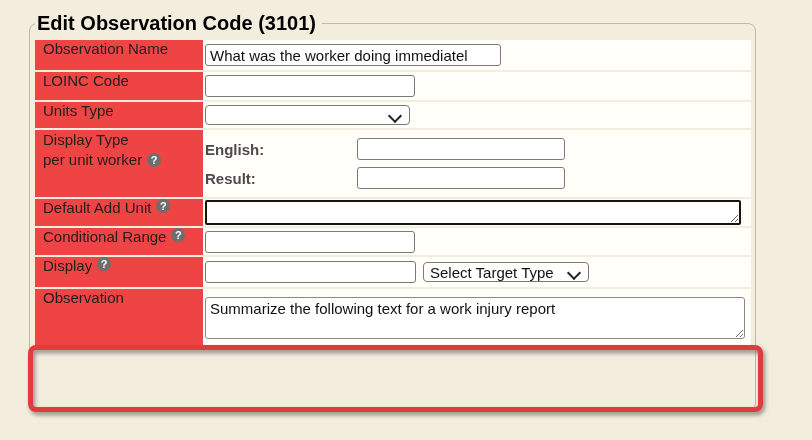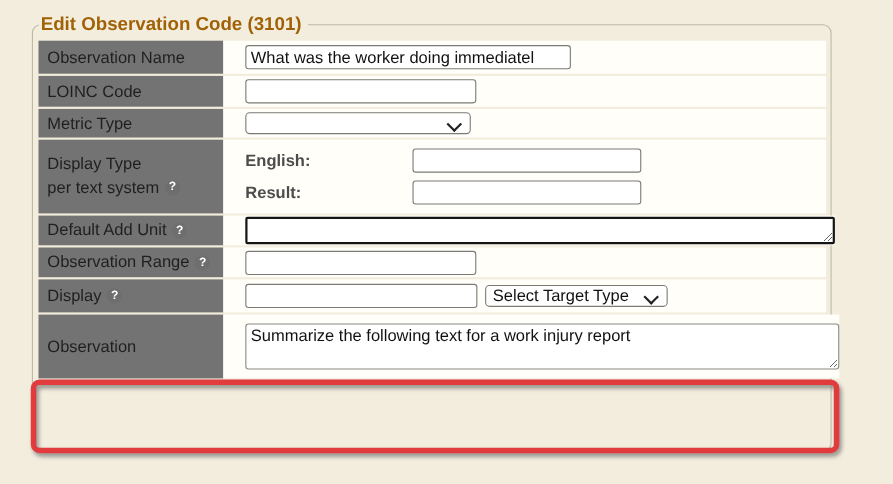--- a/index.html
+++ b/index.html
@@ -13,36 +13,36 @@
   fieldset.form-frame{
     position:absolute;left:29px;top:12px;
     width:727px;height:399px;
     margin:0;padding:2px 0 0 5px;
     box-sizing:border-box;
     border:1px solid #bdb8a7;
     border-radius:8px;
     background:transparent;
   }
   legend.form-title{
-    font-size:17px;font-weight:bold;color:#a16207;
+    font-size:20px;font-weight:bold;color:#000000;
     padding:0 6px 0 2px;margin-left:0;
   }
   .table{width:716px;display:flex;flex-direction:column;gap:2px;margin-top:3px;}
   .row{display:flex;}
   .cell-label{
     width:168px;flex-shrink:0;
-    background:#737373;
-    display:flex;align-items:center;
+    background:#ef4444;
+    display:flex;
     padding-left:8px;box-sizing:border-box;
     font-size:15px;color:#1f1f1f;
   }
   .cell-content{
     flex:1;background:#fffef9;
     display:flex;align-items:center;
-    position:relative;padding-left:20px;
+    position:relative;padding-left:2px;
   }
   .r1{height:30px}.r2{height:28px}.r3{height:28px}.r4{height:26px}
   .r5{height:67px}.r6{height:27px}.r7{height:27px}.r8{height:30px}
   .r9{height:25px}.r10{height:58px}
 
   input.txt{
     height:22px;border:1px solid #7b7b76;border-radius:3px;
     font-size:15px;padding:0 4px;background:#fff;
     box-sizing:border-box;font-family:inherit;color:#111;
   }
@@ -129,38 +129,38 @@
           <span>LOINC Code</span>
         </div>
         <div class="cell-content">
           <input class="txt w-loinc" type="text" value="" style="">
         </div>
       </div>
 
 
       <div class="row r4">
         <div class="cell-label">
-          <span>Metric Type</span>
+          <span>Units Type</span>
         </div>
         <div class="cell-content">
           <span class="select-wrap">
             <select class="sel sel-result">
               <option></option>
             </select>
             <span class="chevron"></span>
           </span>
         </div>
       </div>
 
       <div class="row r5">
         <div class="cell-label">
           <span class="label-lines">
             <span>Display Type</span>
             <span class="label-line2">
-              <span>per text system</span>
+              <span>per unit worker</span>
               <span class="help">?</span>
             </span>
           </span>
         </div>
         <div class="cell-content">
           <div class="du-col">
             <div class="du-row">
               <span class="du-label">English:</span>
               <input class="txt du-input" type="text" value="" style="">
             </div>
@@ -177,21 +177,21 @@
           <span>Default Add Unit</span>
           <span class="help">?</span>
         </div>
         <div class="cell-content">
           <textarea class="area ta-defunit" rows="1" style=""></textarea>
         </div>
       </div>
 
       <div class="row r7">
         <div class="cell-label">
-          <span>Observation Range</span>
+          <span>Conditional Range</span>
           <span class="help">?</span>
         </div>
         <div class="cell-content">
           <input class="txt w-range" type="text" value="" style="">
         </div>
       </div>
 
       <div class="row r8">
         <div class="cell-label">
           <span>Display</span>

